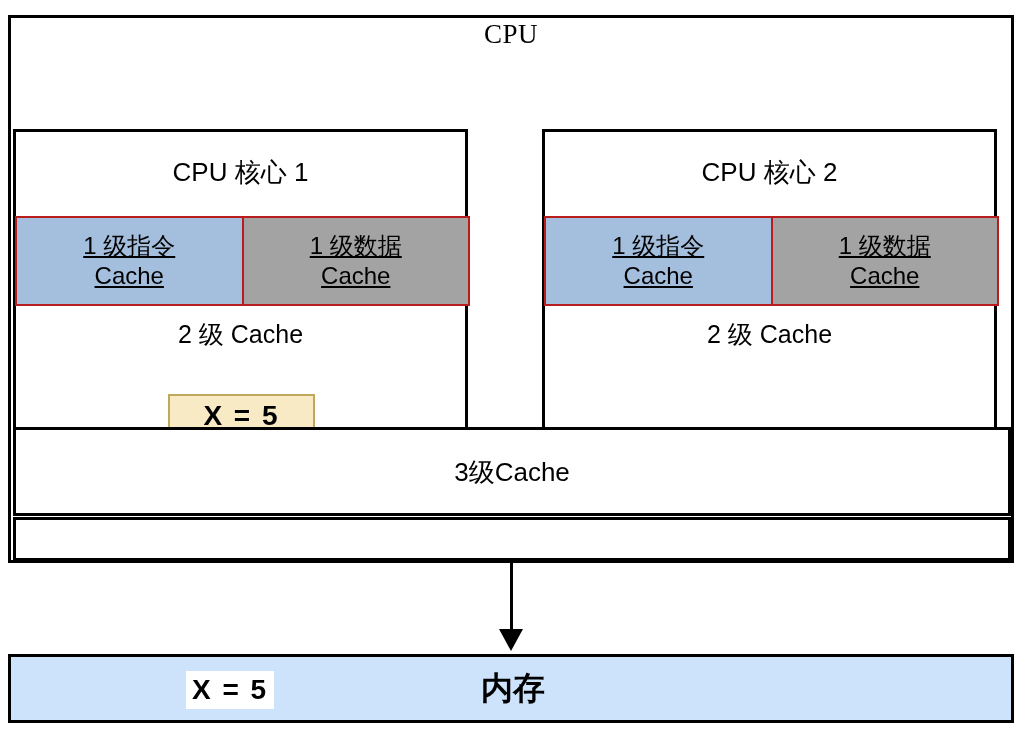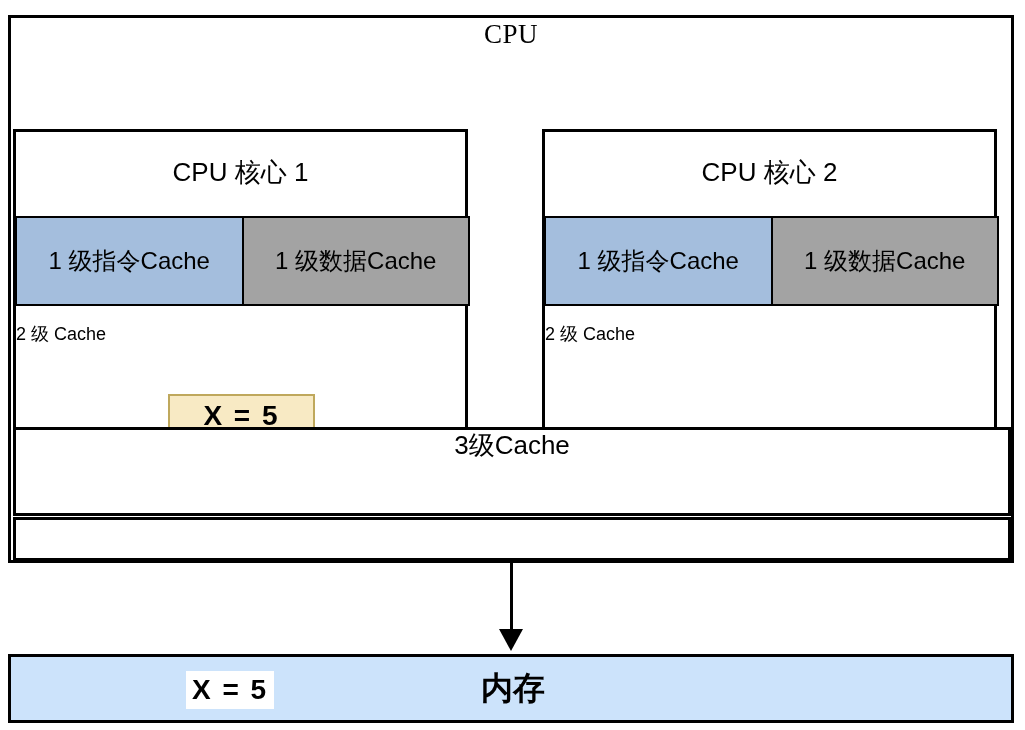--- a/index.html
+++ b/index.html
@@ -76,41 +76,43 @@
     position: absolute;
     left: -1px;
     top: 84px;
     width: 455px;
     height: 90px;
     display: flex;
     box-sizing: border-box;
   }
   .l1-cell {
     flex: 1 1 50%;
-    border: 2px solid #000000;
-    box-sizing: border-box;
-    display: flex;
-    flex-direction: row;
+    border: 2px solid #b91c1c;
+    box-sizing: border-box;
+    display: flex;
+    flex-direction: column;
     align-items: center;
     justify-content: center;
     font-size: 24px;
     line-height: 30px;
     text-align: center;
+    text-decoration: underline;
   }
   .l1-cell.instr { background: #A4BEDD; border-right-width: 1px; }
   .l1-cell.data  { background: #a3a3a3; border-left-width: 1px; }
   .l1-line { display: block; }
 
   
   .l2-label {
     position: absolute;
     left: 0;
     top: 187px;
     width: 100%;
-    font-size: 18px;
+    text-align: center;
+    font-size: 25px;
     line-height: 30px;
   }
 
   #x-value-box {
     position: absolute;
     left: 152px;
     top: 262px;
     width: 147px;
     height: 44px;
     background: #F8EAC4;
@@ -128,21 +130,21 @@
   #l3-box {
     position: absolute;
     left: 2px;
     top: 409px;
     width: 998px;
     height: 89px;
     border: 3px solid #000000;
     box-sizing: border-box;
     background: #ffffff;
     display: flex;
-    align-items: flex-start;
+    align-items: center;
     justify-content: center;
   }
   #l3-label {
     font-size: 26px;
     line-height: 30px;
   }
 
   
   #bus-strip {
     position: absolute;

